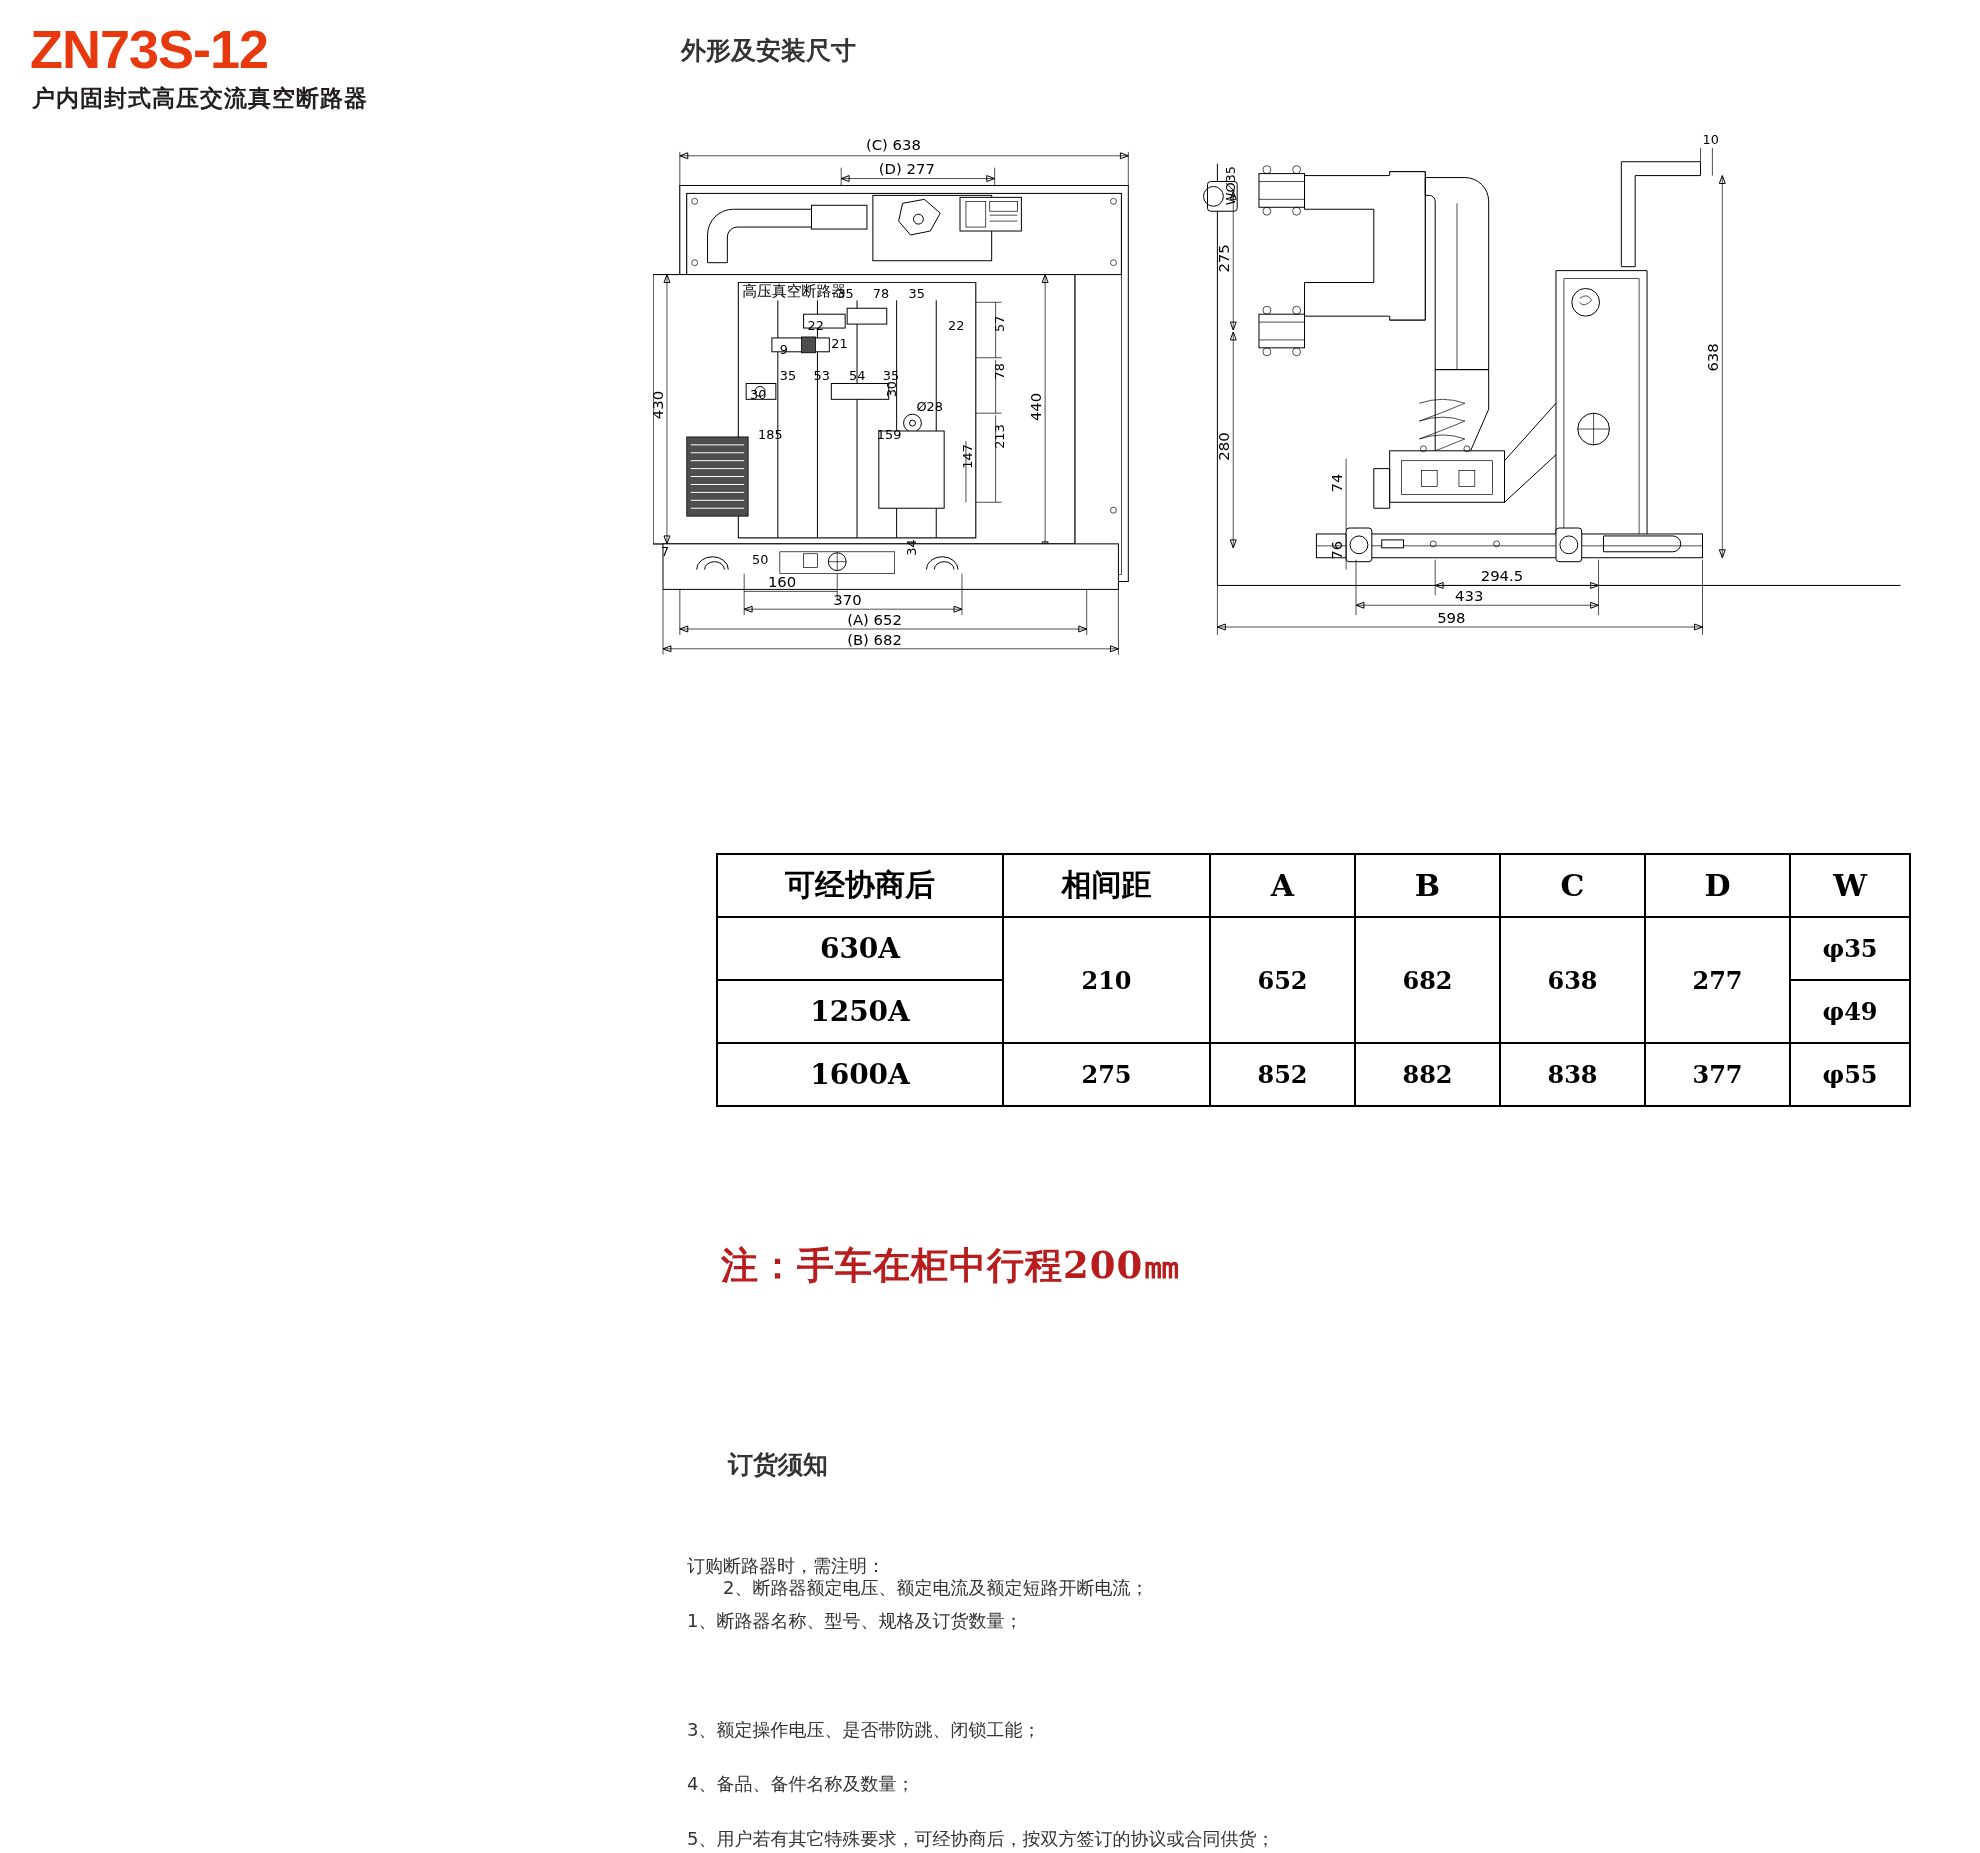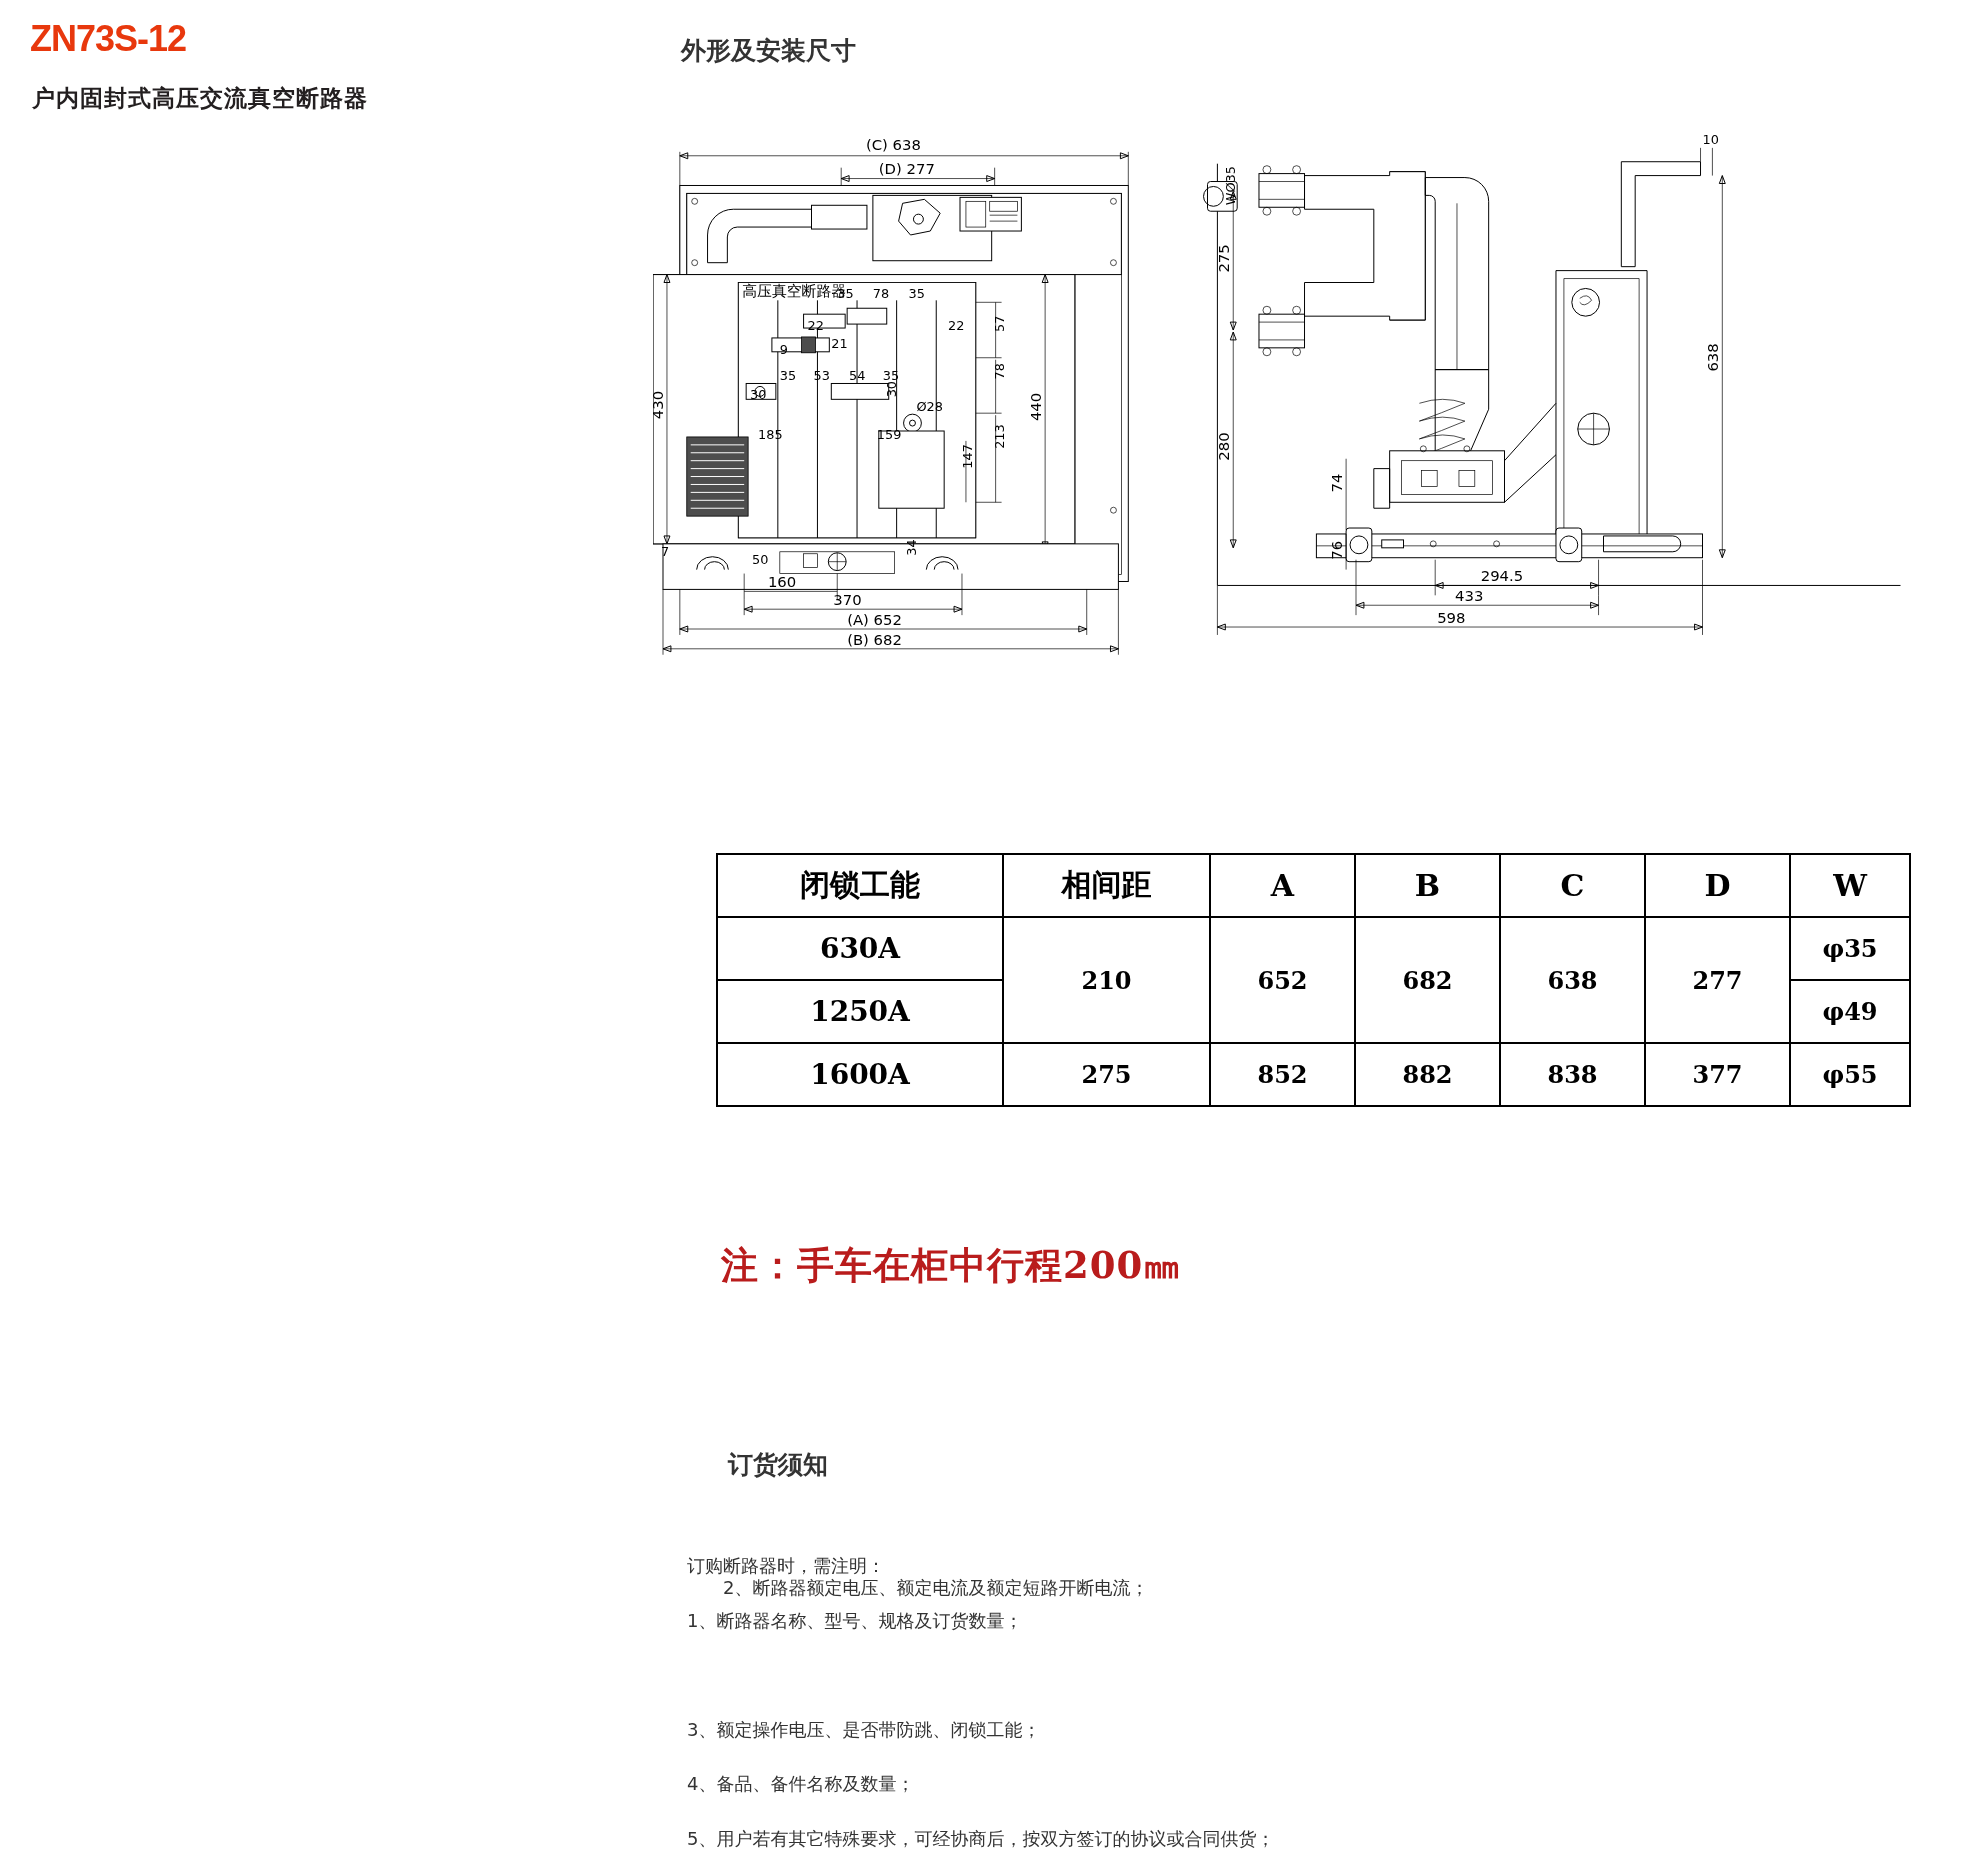--- a/index.html
+++ b/index.html
@@ -14,21 +14,21 @@
     font-family: "Liberation Sans", sans-serif;
     color: #1a1a1a;
     overflow: hidden;
   }
 
   
   .product-title {
     position: absolute;
     left: 30px;
     top: 18px;
-    font-size: 36px;
+    font-size: 54px;
     font-weight: bold;
     color: #e8380d;
     letter-spacing: -1px;
     font-family: "Liberation Sans", sans-serif;
   }
   .product-subtitle {
     position: absolute;
     left: 32px;
     top: 83px;
     font-size: 23px;
@@ -426,21 +426,21 @@
     <path class="ln" d="M10 498 l8 -3 v6 z" fill="#000"></path>
     <path class="ln" d="M500 498 l-8 -3 v6 z" fill="#000"></path>
     <text class="dim-text" x="232" y="494">598</text>
   </g>
 </svg>
 </div>
 
 <table id="spec-table">
   <tbody>
       <tr>
-    <th class="hdr-cn c-col1">闭锁工能</th>
+    <th class="hdr-cn c-col1">可经协商后</th>
     <th class="hdr-cn c-col2">相间距</th>
     <th class="hdr-ltr c-col3">A</th>
     <th class="hdr-ltr c-col4">B</th>
     <th class="hdr-ltr c-col5">C</th>
     <th class="hdr-ltr c-col6">D</th>
     <th class="hdr-ltr c-col7">W</th>
   </tr>
   <tr>
     <td class="cell-cur">630A</td>
     <td class="cell" rowspan="2">210</td>

